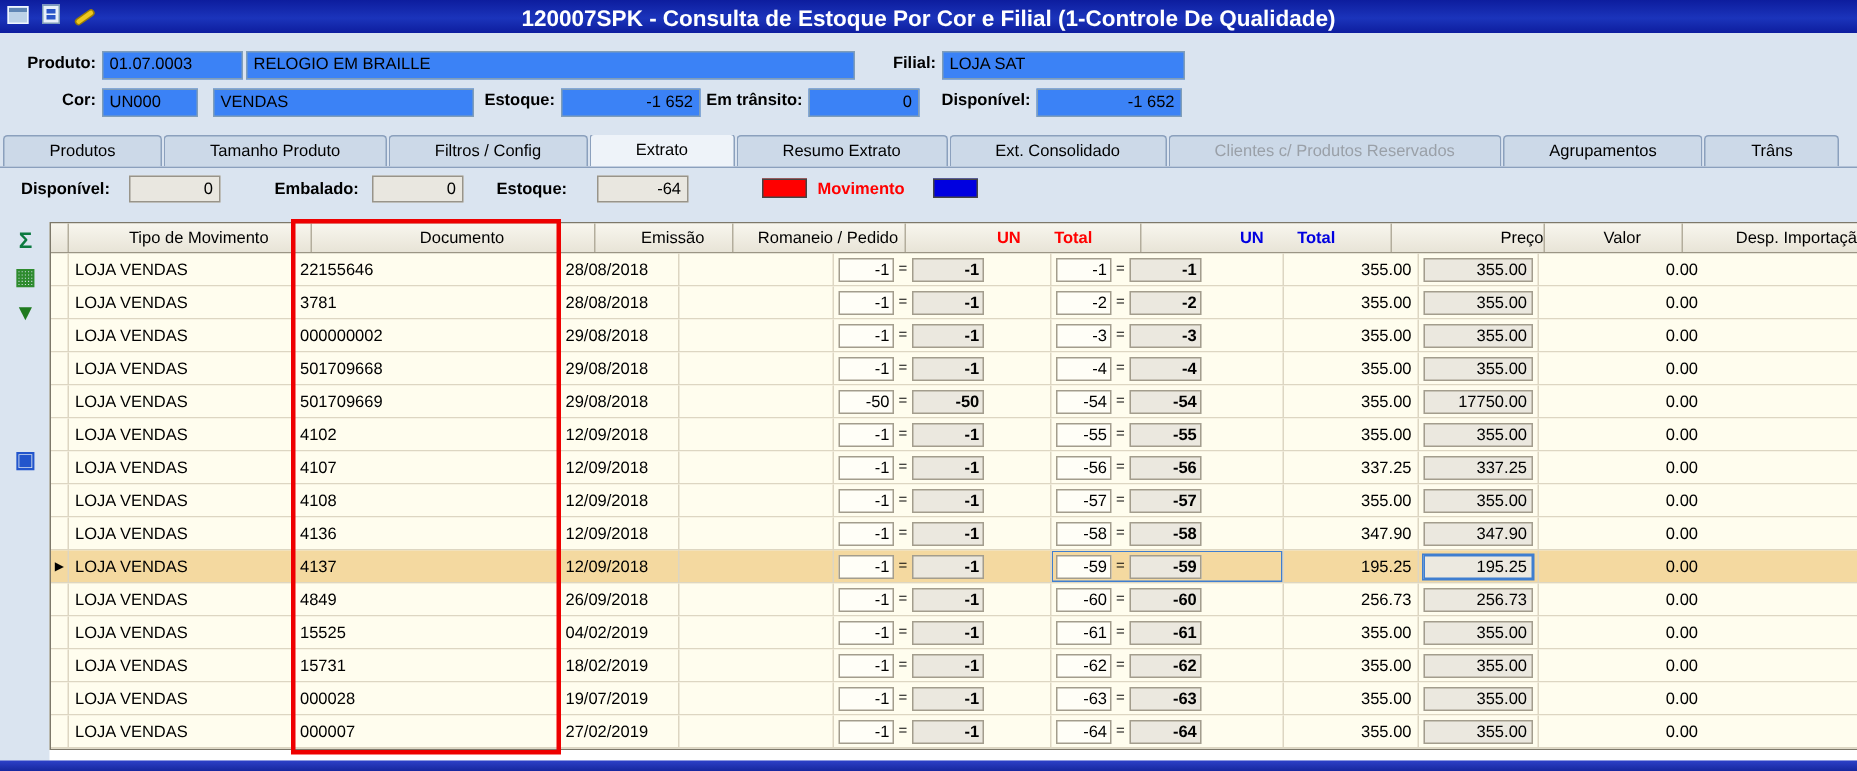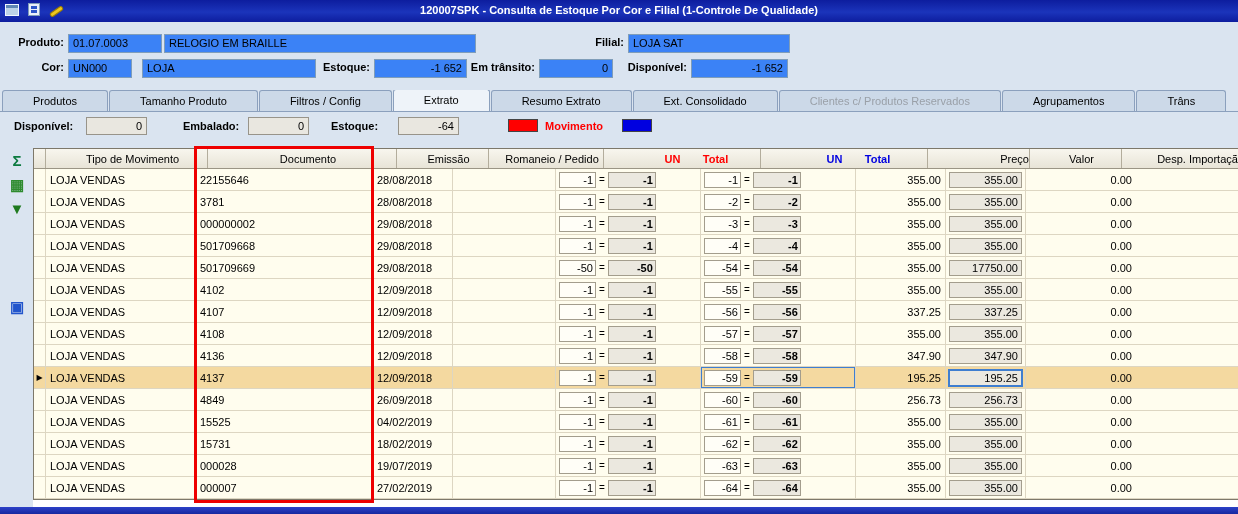--- a/index.html
+++ b/index.html
@@ -14,21 +14,21 @@
               background:linear-gradient(#0d1d9e,#1b34bb 55%,#0d1d9e); }
   .tb-icons { position:absolute; left:5px; top:3px; display:flex; gap:9px; z-index:2; align-items:center; }
   .win-ic { width:14px; height:12px; background:#bcd2e8; border:1px solid #f0f6ff;
             box-shadow:inset 0 3px 0 #5f86b5; }
   .app-ic { width:12px; height:13px; background:#e8f0fa; border:1px solid #7f9db9; position:relative; }
   .app-ic::before, .app-ic::after { content:""; position:absolute; left:2px; right:2px; height:3px; background:#2a55c8; }
   .app-ic::before { top:2px; } .app-ic::after { bottom:2px; }
   .wrench-ic { width:15px; height:5px; background:#eec81e; border:1px solid #9a7d06;
                border-radius:3px; transform:rotate(-35deg); margin-top:3px; }
   .title { position:absolute; left:0; right:0; top:4px; text-align:center;
-           color:#fff; font-weight:bold; font-size:11px; }
+           color:#fff; font-weight:bold; font-size:15px; }
 
   
   .flabel { position:absolute; font-weight:bold; text-align:right; white-space:nowrap; }
   .tfield { position:absolute; background:#3b82f6; border:1px solid #7f9db9; height:19px;
             line-height:17px; padding:0 4px; overflow:hidden; white-space:nowrap; }
   .numf { text-align:right; }
 
   
   .tabbar { position:absolute; top:90px; left:0; width:1238px; height:22px;
             display:flex; align-items:flex-end; border-bottom:1px solid #8ba0bd; overflow:hidden; }
@@ -101,27 +101,27 @@
     <div class="tb-icons">
       <div class="win-ic"></div>
       <div class="app-ic"></div>
       <div class="wrench-ic"></div>
     </div>
     <div class="title">120007SPK - Consulta de Estoque Por Cor e Filial (1-Controle De Qualidade)</div>
   </div>
 
   <div class="flabel" style="left:8px; top:36px; width:56px;">Produto:</div>
   <div class="tfield" style="left:68px; top:34px; width:94px;">01.07.0003</div>
-  <div class="tfield" style="left:164px; top:34px; width:312px;">RELOGIO EM BRAILLE</div>
+  <div class="tfield" style="left:164px; top:34px; width:406px;">RELOGIO EM BRAILLE</div>
   <div class="flabel" style="left:556px; top:36px; width:68px;">Filial:</div>
   <div class="tfield" style="left:628px; top:34px; width:162px;">LOJA SAT</div>
 
   <div class="flabel" style="left:8px; top:61px; width:56px;">Cor:</div>
   <div class="tfield" style="left:68px; top:59px; width:64px;">UN000</div>
-  <div class="tfield" style="left:142px; top:59px; width:174px;">LOJA</div>
+  <div class="tfield" style="left:142px; top:59px; width:174px;">VENDAS</div>
   <div class="flabel" style="left:300px; top:61px; width:70px;">Estoque:</div>
   <div class="tfield numf" style="left:374px; top:59px; width:93px;">-1 652</div>
   <div class="flabel" style="left:455px; top:61px; width:80px;">Em trânsito:</div>
   <div class="tfield numf" style="left:539px; top:59px; width:74px;">0</div>
   <div class="flabel" style="left:612px; top:61px; width:75px;">Disponível:</div>
   <div class="tfield numf" style="left:691px; top:59px; width:97px;">-1 652</div>
 
   <div class="tabbar">
       <div class="tab"><span>Produtos</span></div>
       <div class="tab"><span>Tamanho Produto</span></div>

